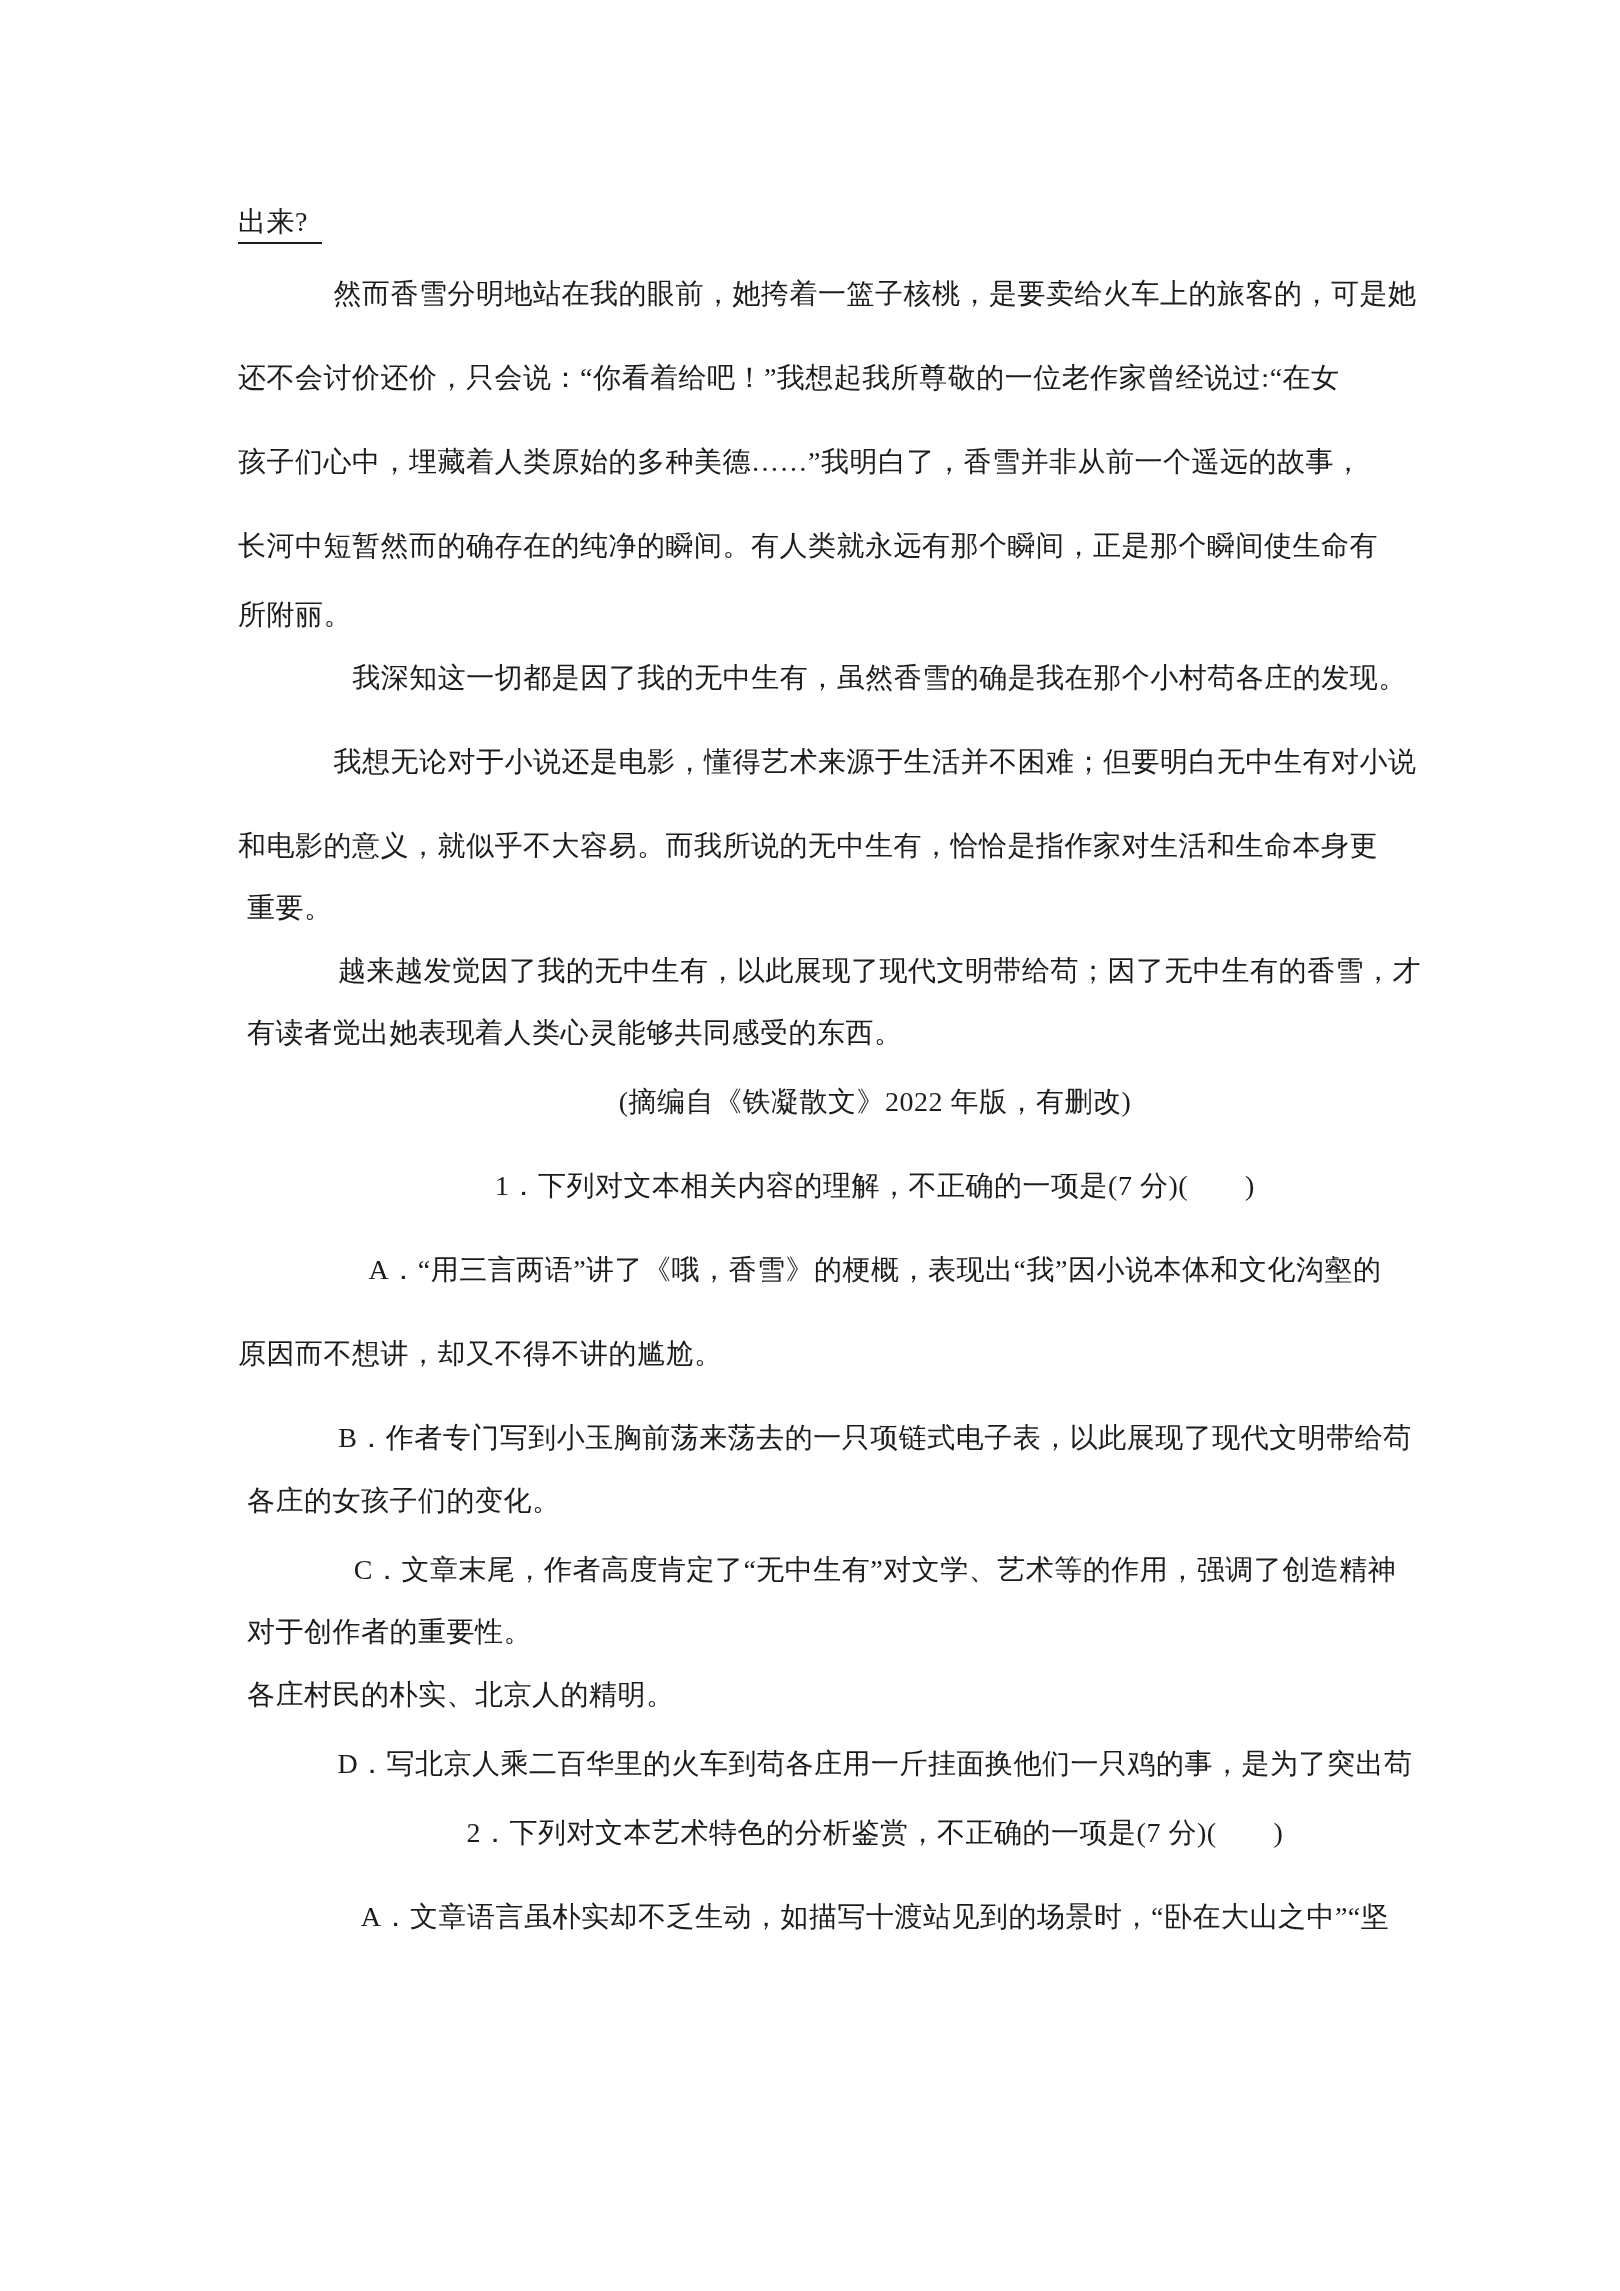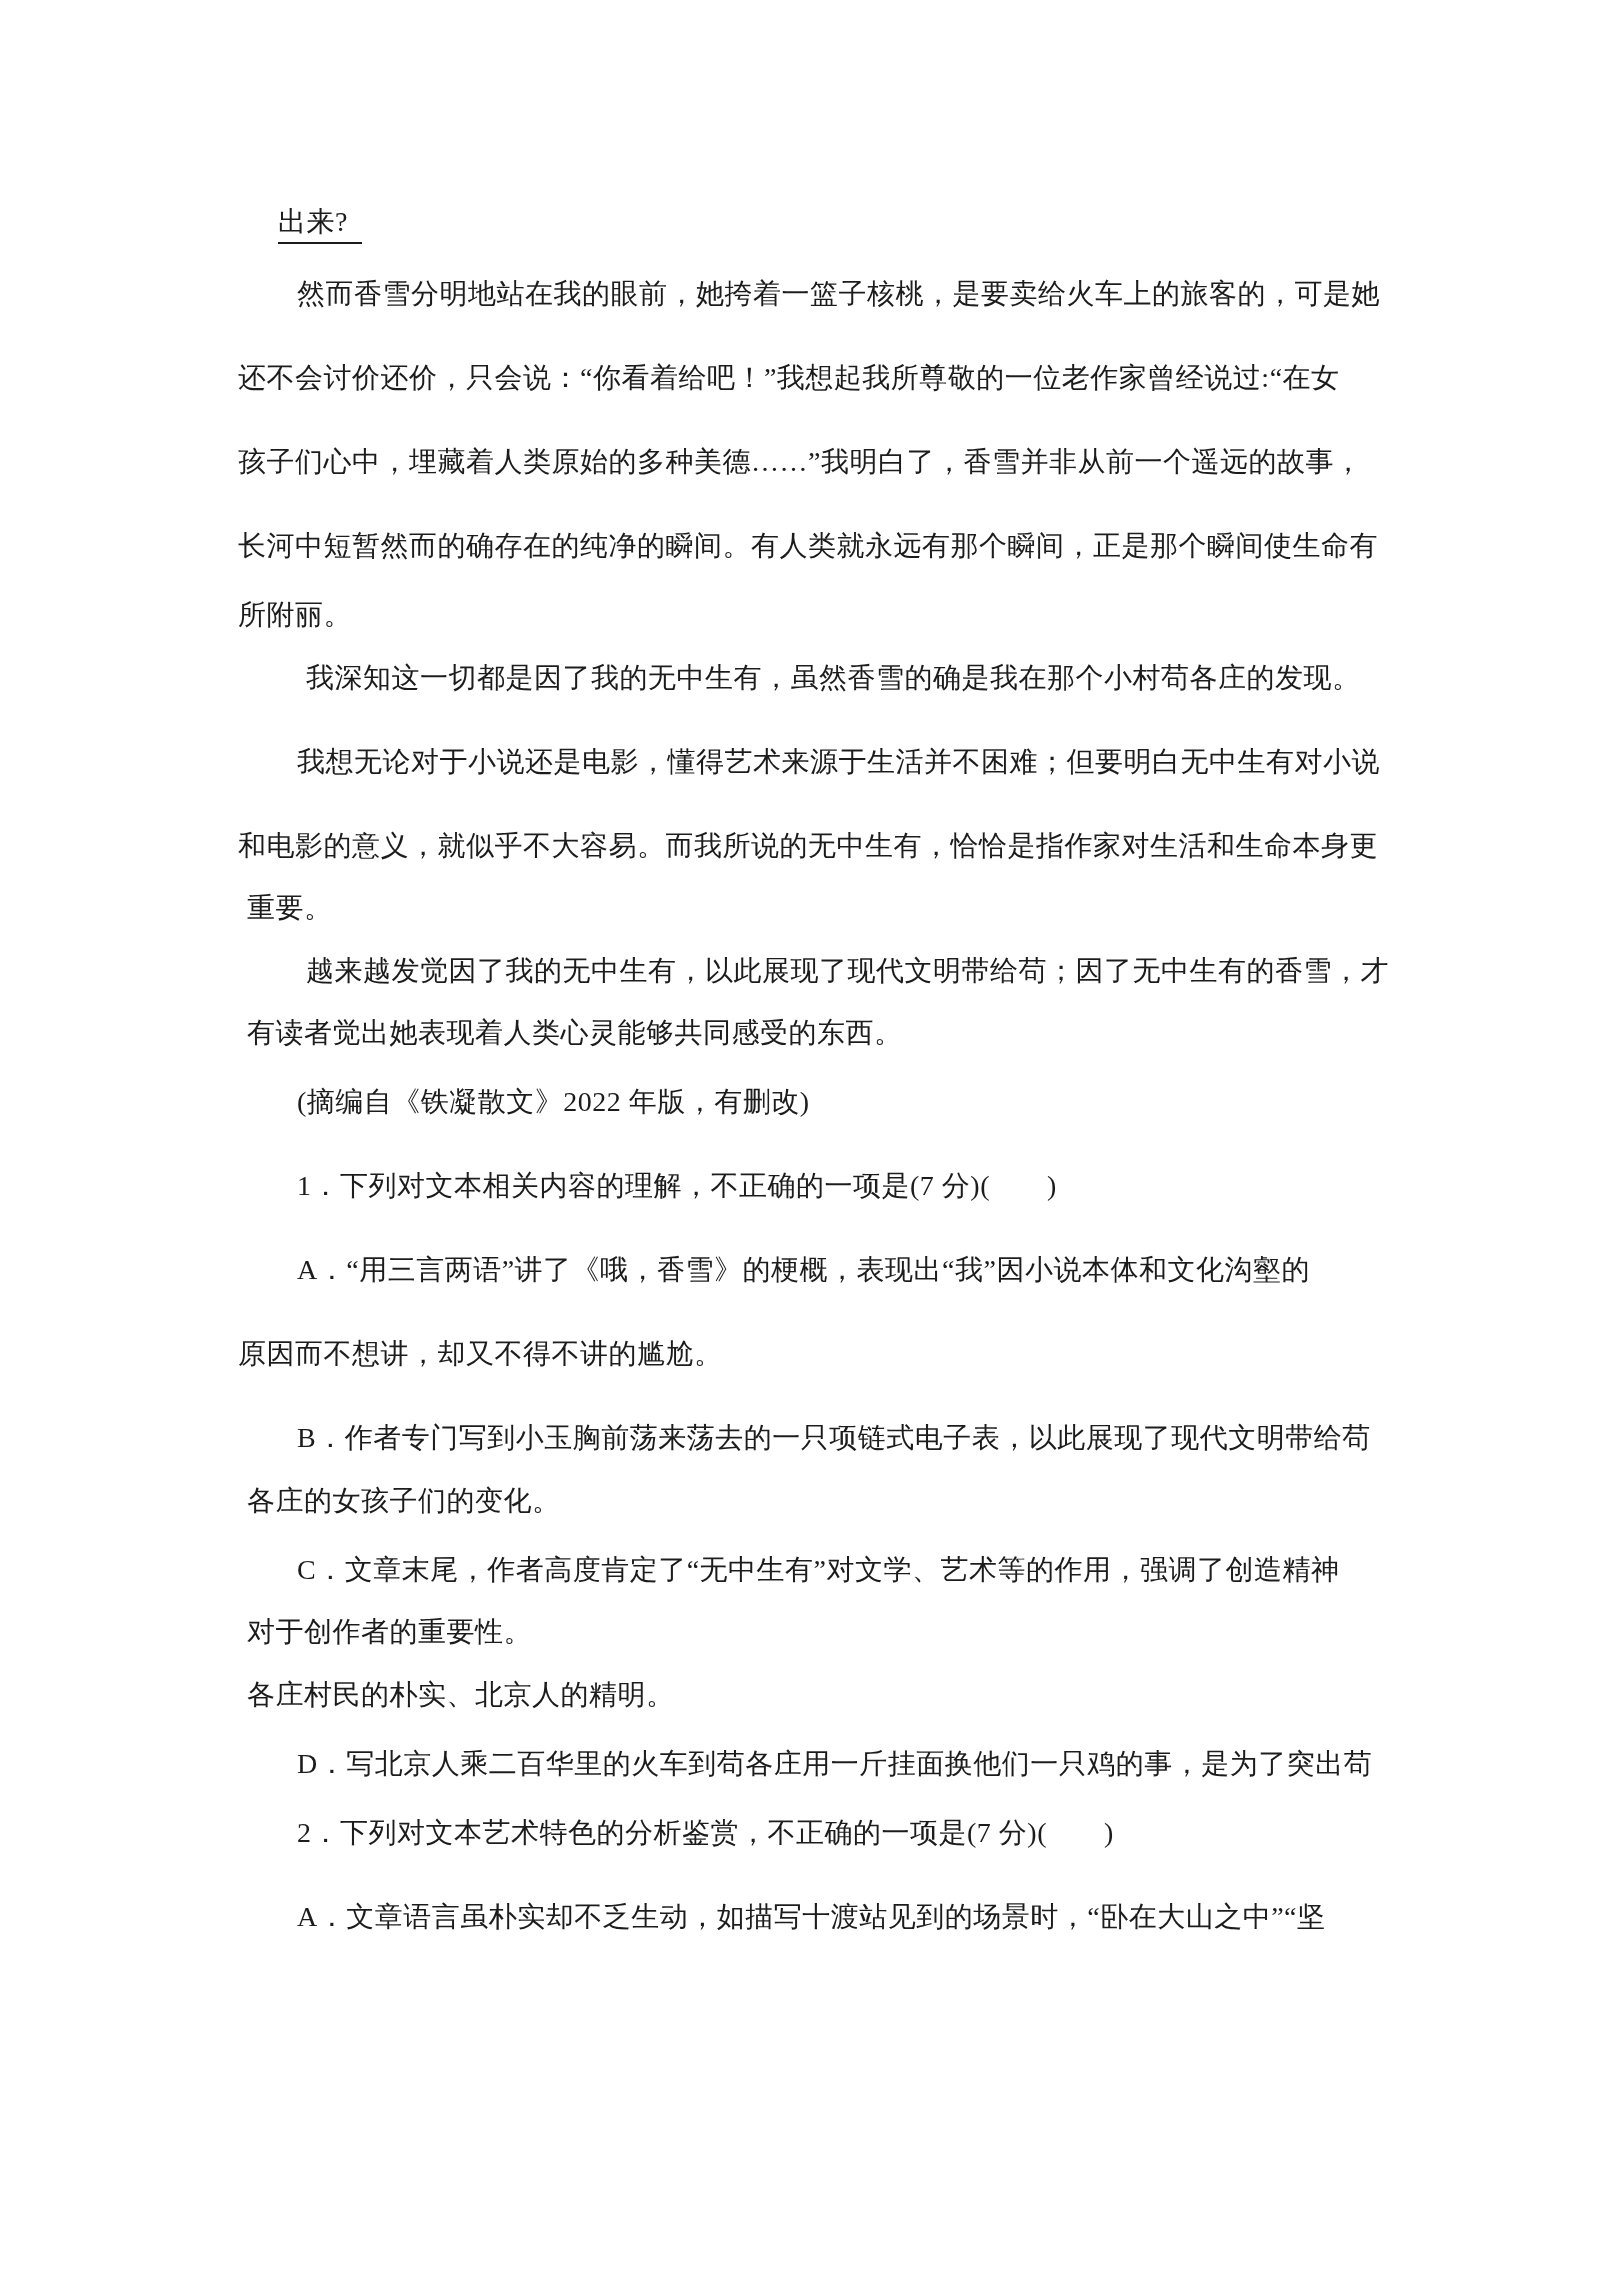--- a/index.html
+++ b/index.html
@@ -18,31 +18,30 @@
     left:238px;
     top:202px;
     width:1215px;
   }
   .line{
     font-size:28px;
     line-height:39px;
     letter-spacing:0.5px;
     white-space:nowrap;
   }
-  .line.indent{padding-left:59px;}
+  .line.indent{padding-left:59px;text-align:center;}
   .line.wide{margin-top:45px;}
   .line.mid{margin-top:30px;}
   .line.tight{margin-top:23.5px;margin-left:9px;}
   .line.first{margin-top:0;}
   .u{
     display:inline-block;
     border-bottom:2.5px solid #1c1c1c;
     padding-right:13.7px;
     padding-bottom:1px;
-    margin-left:40px;
   }
 </style>
 </head>
 <body>
 
 <div class="page">
   <div class="content" id="content">
       <div class="line first"><span class="u">出来?</span></div>
       <div class="line mid indent">然而香雪分明地站在我的眼前，她挎着一篮子核桃，是要卖给火车上的旅客的，可是她</div>
       <div class="line wide">还不会讨价还价，只会说：“你看着给吧！”我想起我所尊敬的一位老作家曾经说过:“在女</div>

